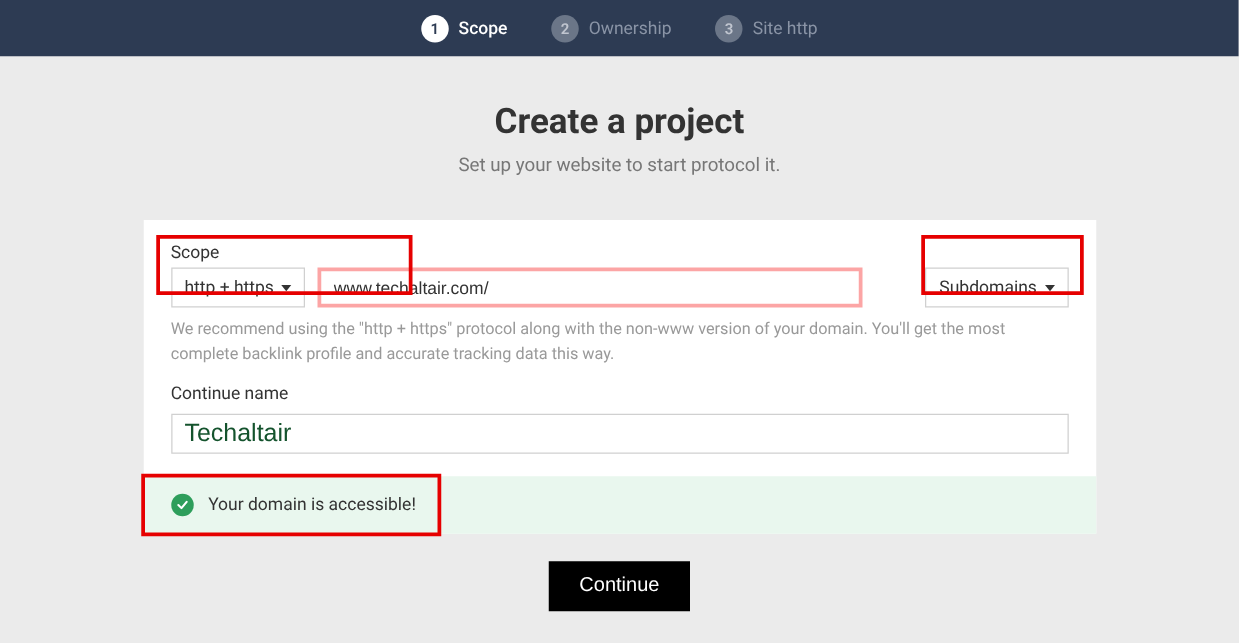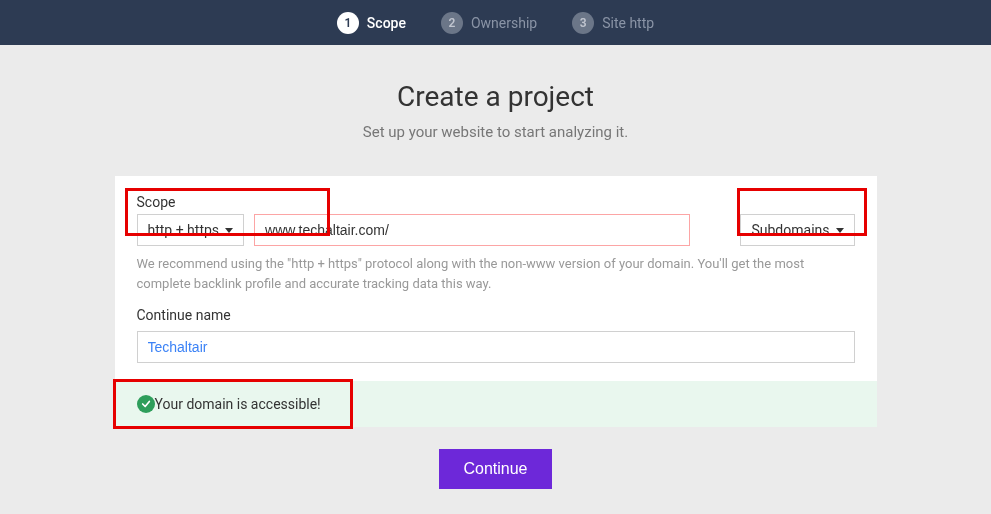--- a/index.html
+++ b/index.html
@@ -51,21 +51,21 @@
     .step-label.active {
       color: #ffffff;
       font-weight: 500;
     }
     .step-label.inactive {
       color: #8a94a6;
     }
     .page-title {
       text-align: center;
       font-size: 28px;
-      font-weight: 400;
+      font-weight: 700;
       color: #333;
       margin-top: 35px;
     }
     .page-subtitle {
       text-align: center;
       font-size: 15px;
       color: #777;
       margin-top: 10px;
     }
     .card {
@@ -94,32 +94,33 @@
       border: 1px solid #d0d0d0;
       background: #fff;
       height: 32px;
       padding: 0 10px;
       display: flex;
       align-items: center;
       gap: 6px;
       font-size: 14px;
       color: #333;
       cursor: pointer;
+      text-decoration: underline;
     }
     .dropdown .caret {
       width: 0;
       height: 0;
       border-left: 4px solid transparent;
       border-right: 4px solid transparent;
       border-top: 5px solid #333;
     }
     .url-input {
       flex: 1;
       height: 32px;
-      border: 1px solid #fca5a5;
+      border: 3px solid #fca5a5;
       padding: 0 10px;
       font-size: 14px;
       color: #333;
     }
     .subdomains-wrap {
       display: flex;
       flex-direction: column;
       margin-left: 40px;
     }
     .highlight-box {
@@ -146,30 +147,31 @@
       line-height: 1.5;
     }
     .project-name-section {
       margin-top: 14px;
     }
     .project-name-input {
       width: 100%;
       height: 32px;
       border: 1px solid #d0d0d0;
       padding: 0 10px;
-      font-size: 14px;
-      color: #3b82f6;
+      font-size: 20px;
+      color: #14532d;
       margin-top: 4px;
     }
     .status-banner {
       background: #e9f7ee;
       margin: 18px -22px 0;
       padding: 14px 22px;
       display: flex;
       align-items: center;
+      gap: 12px;
       position: relative;
     }
     .status-icon {
       width: 18px;
       height: 18px;
       border-radius: 50%;
       background: #2e9e5b;
       display: flex;
       align-items: center;
       justify-content: center;
@@ -187,21 +189,21 @@
       top: -2px;
       left: -2px;
       width: 240px;
       height: 50px;
       border: 3px solid #e60000;
       pointer-events: none;
     }
     .continue-btn {
       display: block;
       margin: 22px auto 0;
-      background: #6d28d9;
+      background: #000000;
       color: #fff;
       border: none;
       height: 40px;
       padding: 0 24px;
       font-size: 16px;
       cursor: pointer;
     }
   </style>
 </head>
 <body>
@@ -215,21 +217,21 @@
     <div class="step-circle inactive">2</div>
     <div class="step-label inactive">Ownership</div>
   </div>
   <div class="step">
     <div class="step-circle inactive">3</div>
     <div class="step-label inactive">Site http</div>
   </div>
 </div>
 
 <h1 class="page-title">Create a project</h1>
-<p class="page-subtitle">Set up your website to start analyzing it.</p>
+<p class="page-subtitle">Set up your website to start protocol it.</p>
 
 <div class="card">
   <div class="highlight-box highlight-scope"></div>
   <div class="highlight-box highlight-sub"></div>
 
   <div class="scope-row">
     <div class="scope-left">
       <label class="field-label">Scope</label>
       <div class="dropdown">
         <span>http + https</span>

